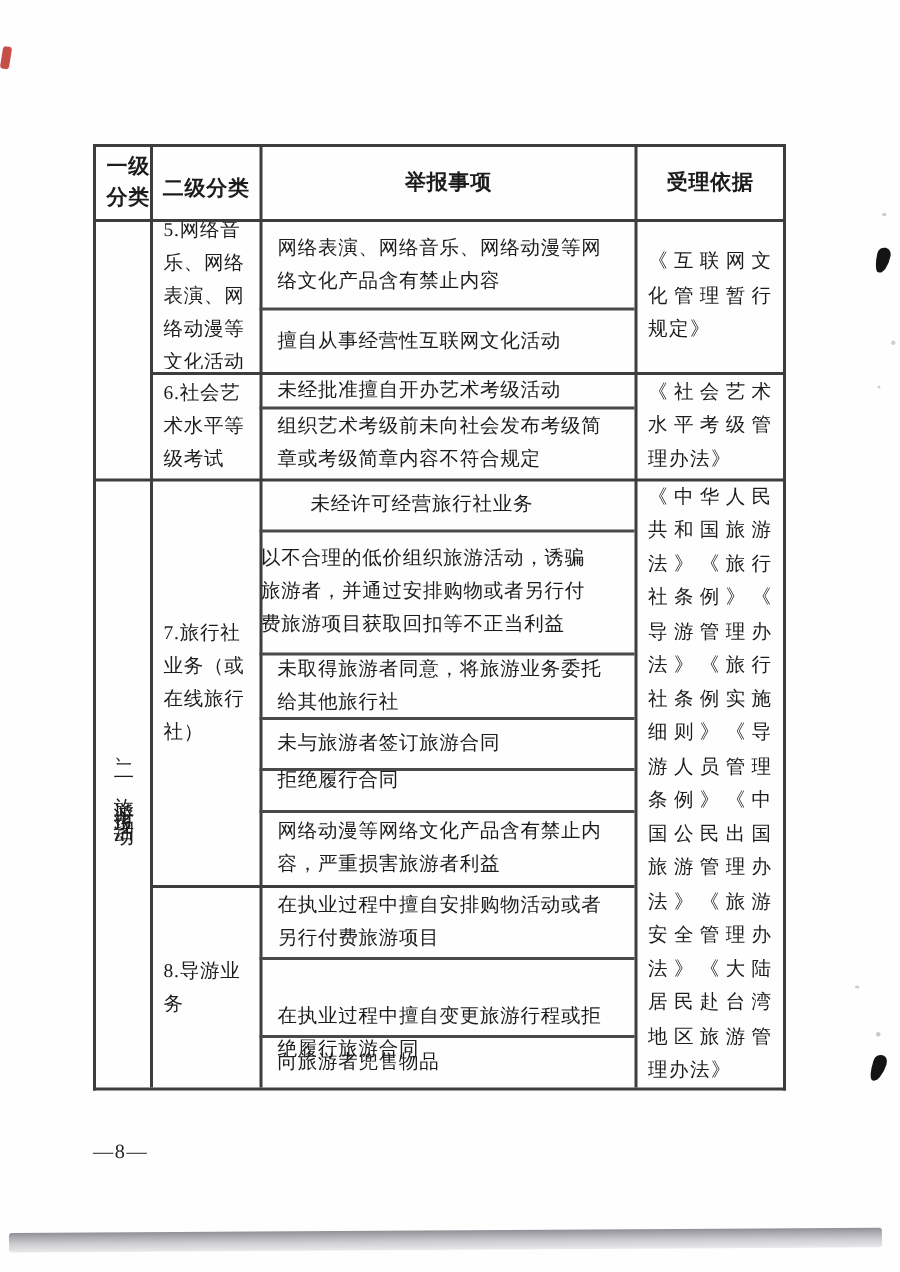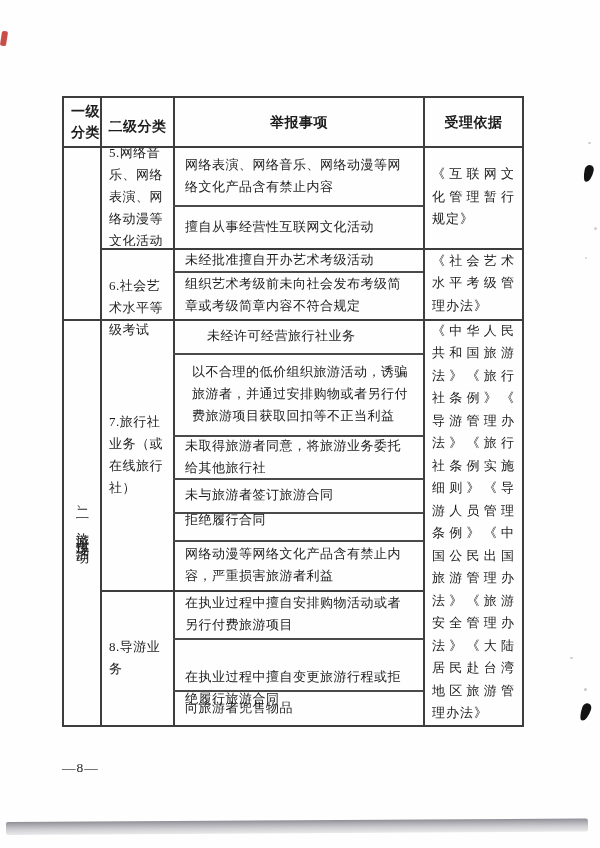--- a/index.html
+++ b/index.html
@@ -66,32 +66,32 @@
   <div class="cell center hdr" style="left:64px;top:98px;width:36px;height:48px;word-break:break-all;text-align:right;">一级分类</div>
   <div class="cell center hdr" style="left:102px;top:98px;width:71px;height:56px;">二级分类</div>
   <div class="cell center hdr" style="left:175px;top:98px;width:248px;height:48px;">举报事项</div>
   <div class="cell center hdr" style="left:425px;top:98px;width:97px;height:48px;">受理依据</div>
 
   <div class="cell center" style="left:64px;top:321px;width:36px;height:402px;">
     <span class="vert">二、旅游市场活动</span>
   </div>
 
   <div class="cell vcenter cat" style="left:102px;top:148px;width:71px;height:98px;">5.网络音乐、网络表演、网络动漫等文化活动</div>
-  <div class="cell vcenter cat" style="left:102px;top:250px;width:71px;height:67px;margin-top:24px;">6.社会艺术水平等级考试</div>
+  <div class="cell vcenter cat" style="left:102px;top:250px;width:71px;height:67px;">6.社会艺术水平等级考试</div>
   <div class="cell vcenter cat" style="left:102px;top:321px;width:71px;height:267px;">7.旅行社业务（或在线旅行社）</div>
   <div class="cell vcenter cat" style="left:102px;top:592px;width:71px;height:131px;">8.导游业务</div>
 
   <div class="cell vcenter item" style="left:175px;top:148px;width:248px;height:55px;">网络表演、网络音乐、网络动漫等网络文化产品含有禁止内容</div>
   <div class="cell vcenter item" style="left:175px;top:207px;width:248px;height:39px;">擅自从事经营性互联网文化活动</div>
 
   <div class="cell vcenter item" style="left:175px;top:250px;width:248px;height:19px;">未经批准擅自开办艺术考级活动</div>
   <div class="cell vcenter item" style="left:175px;top:273px;width:248px;height:44px;">组织艺术考级前未向社会发布考级简章或考级简章内容不符合规定</div>
 
   <div class="cell vcenter item" style="left:175px;top:321px;width:248px;height:30px;padding-left:32px;">未经许可经营旅行社业务</div>
-  <div class="cell vcenter item" style="left:182px;top:355px;width:248px;height:78px;">以不合理的低价组织旅游活动，诱骗旅游者，并通过安排购物或者另行付费旅游项目获取回扣等不正当利益</div>
+  <div class="cell vcenter item" style="left:164px;top:355px;width:248px;height:78px;">以不合理的低价组织旅游活动，诱骗旅游者，并通过安排购物或者另行付费旅游项目获取回扣等不正当利益</div>
   <div class="cell vcenter item" style="left:175px;top:437px;width:248px;height:39px;">未取得旅游者同意，将旅游业务委托给其他旅行社</div>
   <div class="cell vcenter item" style="left:175px;top:480px;width:248px;height:30px;">未与旅游者签订旅游合同</div>
   <div class="cell vcenter item" style="left:175px;top:508px;width:296px;height:24px;">拒绝履行合同</div>
   <div class="cell vcenter item" style="left:175px;top:542px;width:248px;height:46px;">网络动漫等网络文化产品含有禁止内容，严重损害旅游者利益</div>
 
   <div class="cell vcenter item" style="left:175px;top:592px;width:248px;height:44px;">在执业过程中擅自安排购物活动或者另行付费旅游项目</div>
   <div class="cell vcenter item" style="left:175px;top:640px;width:248px;height:48px;margin-top:24px;">在执业过程中擅自变更旅游行程或拒绝履行旅游合同</div>
   <div class="cell vcenter item" style="left:175px;top:692px;width:248px;height:31px;">向旅游者兜售物品</div>
 
   <div class="cell vcenter basis" style="left:425px;top:148px;width:97px;height:98px;">《互联网文化管理暂行规定》</div>

